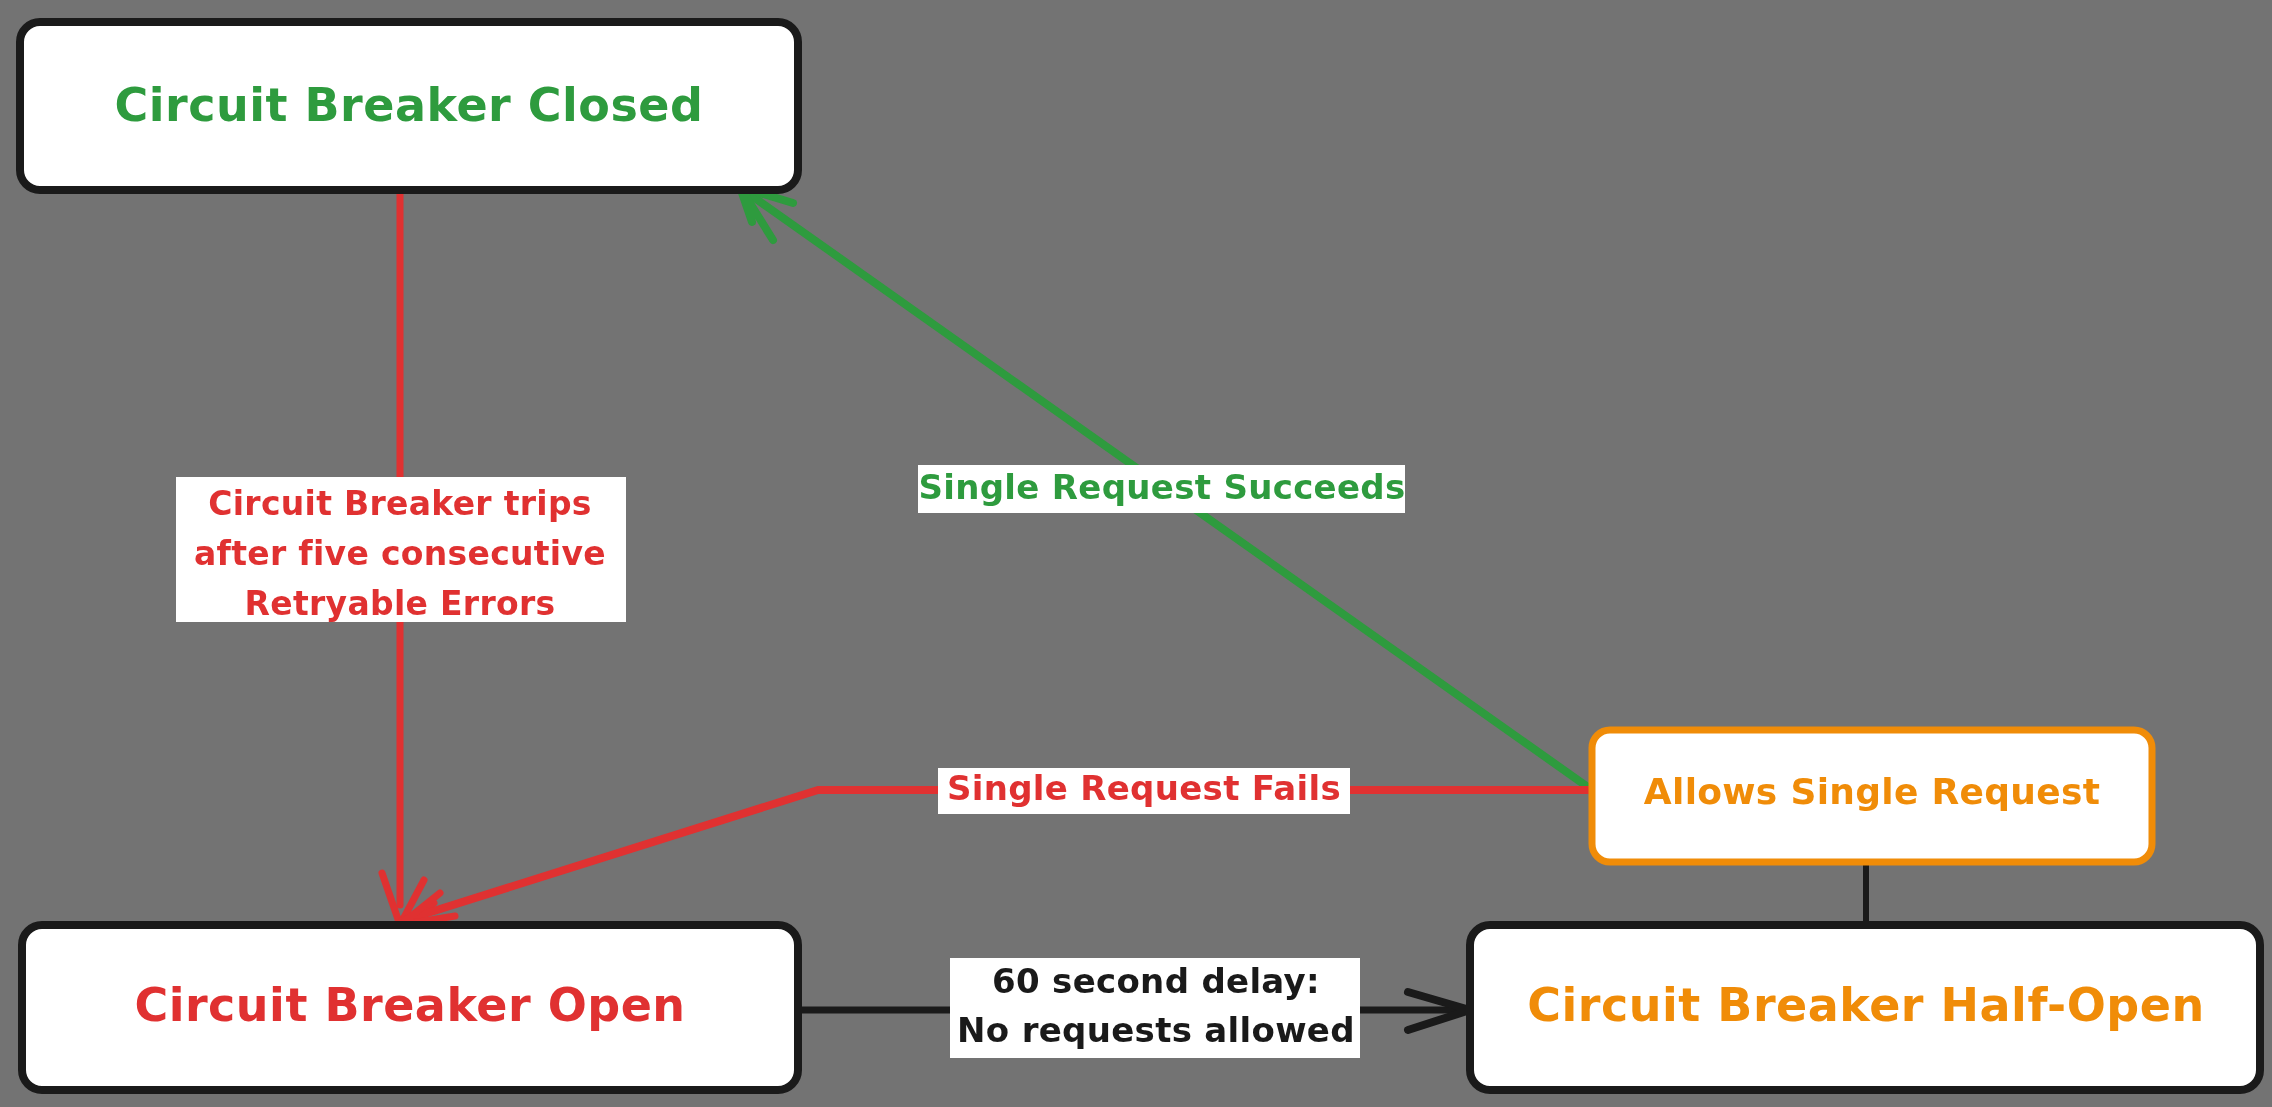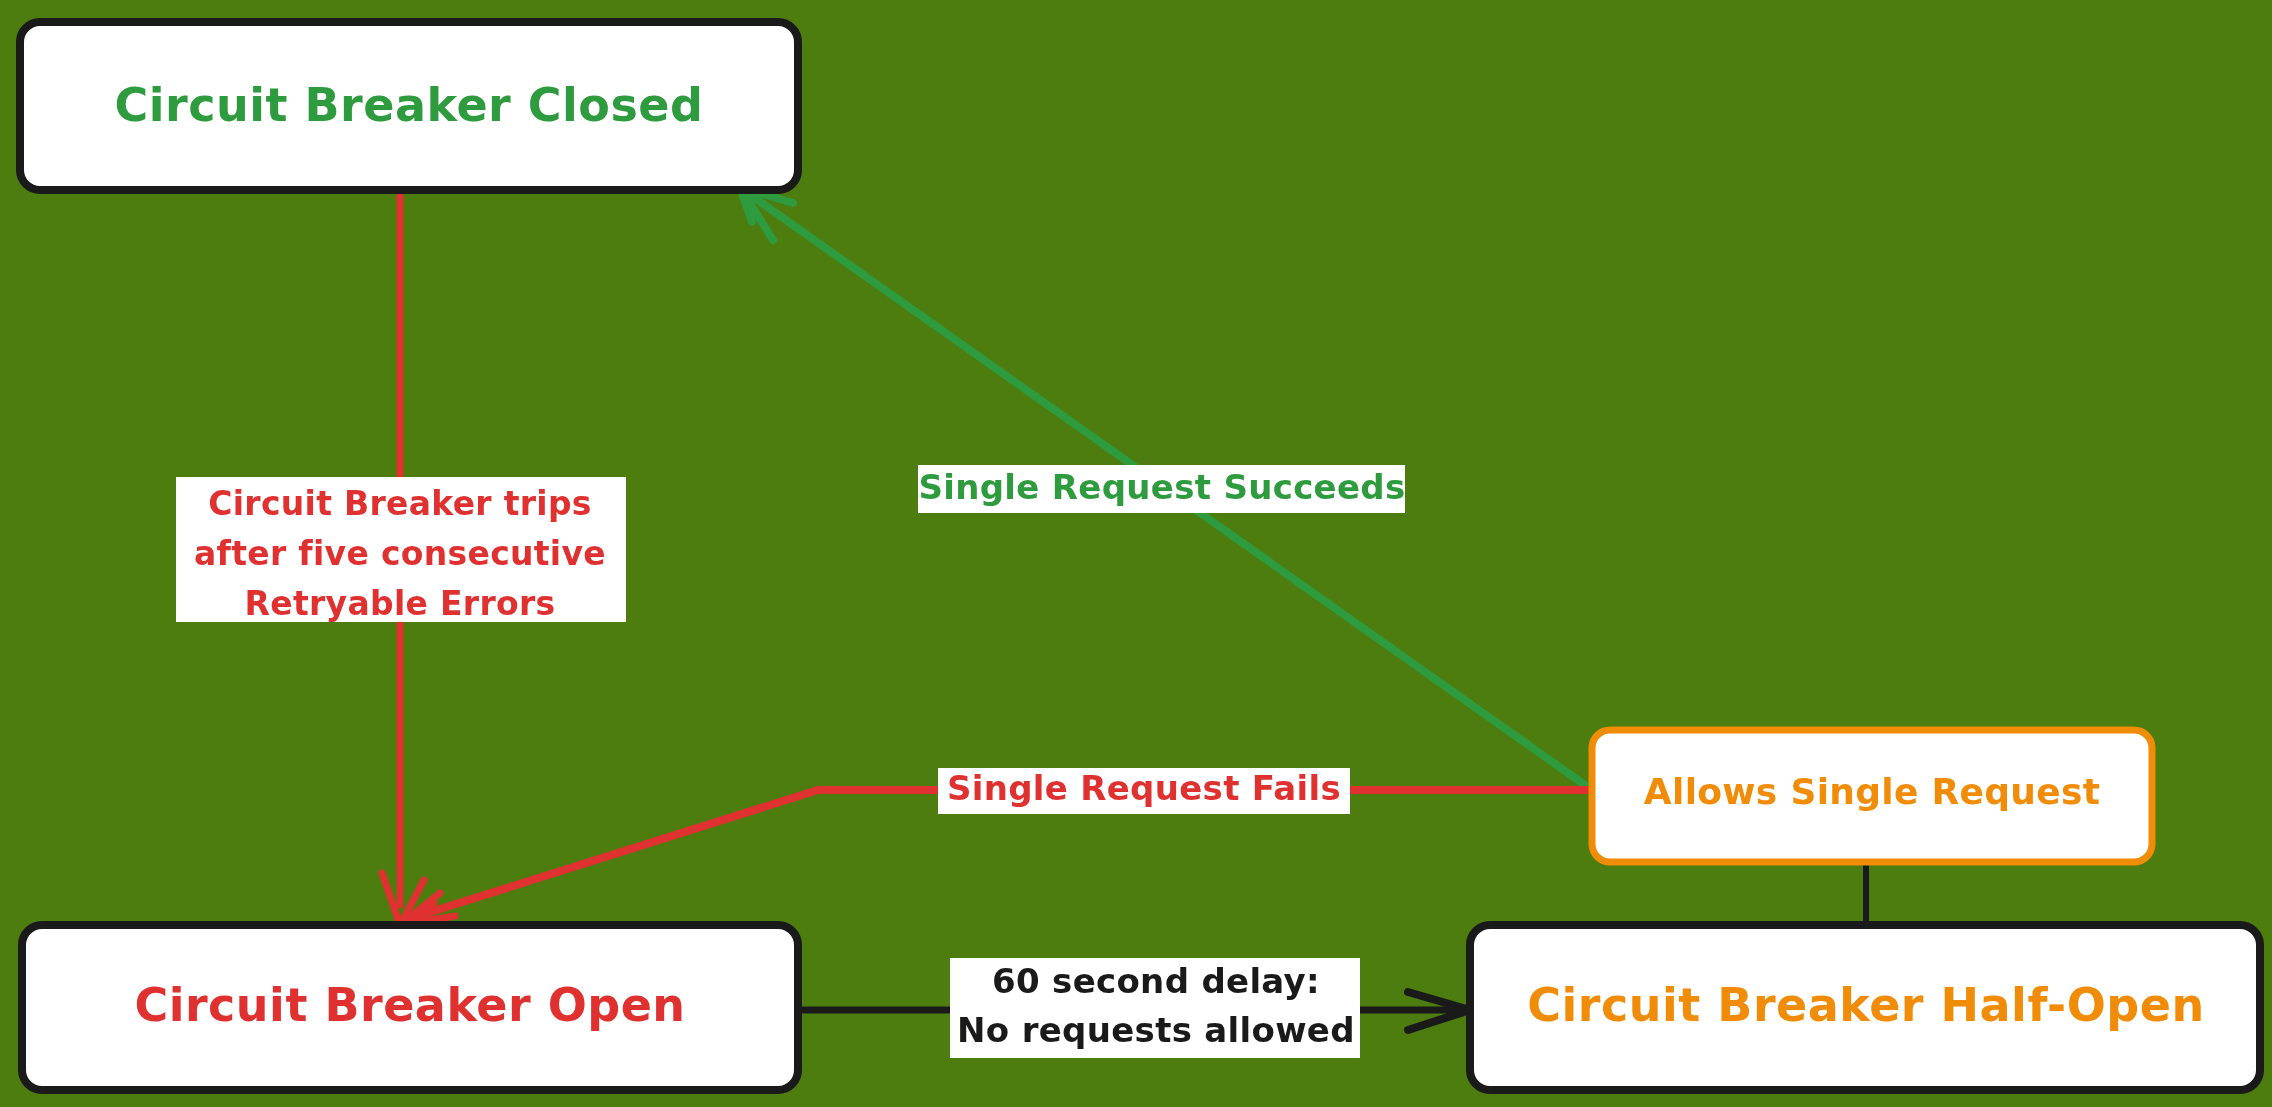--- a/index.html
+++ b/index.html
@@ -7,21 +7,21 @@
     padding: 0;
     background: #ffffff;
   }
   body {
     font-family: "DejaVu Sans", sans-serif;
   }
   #canvas {
     position: relative;
     width: 2272px;
     height: 1107px;
-    background: #4d7c0f;
+    background: #737373;
     overflow: hidden;
   }
   svg#diagram {
     position: absolute;
     left: 0;
     top: 0;
     width: 2272px;
     height: 1107px;
   }
   .node-label {

